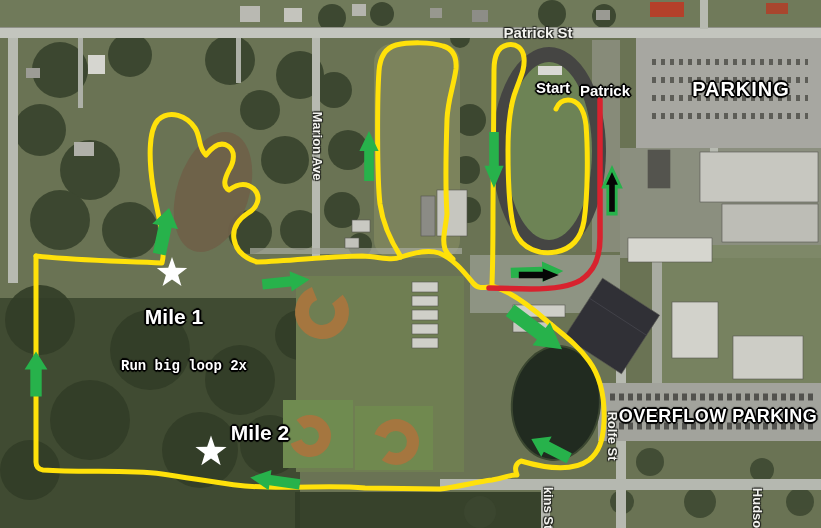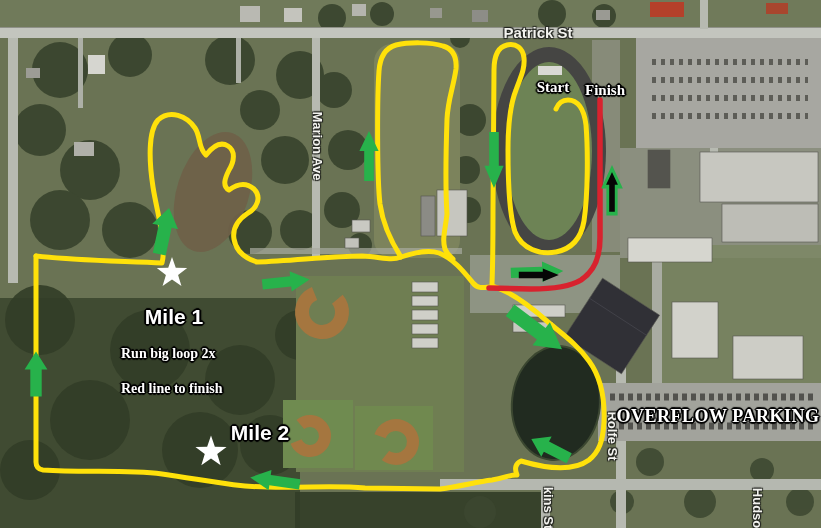--- a/index.html
+++ b/index.html
@@ -11,26 +11,26 @@
   .lbl {
     position:absolute; color:#fff; font-weight:bold; white-space:nowrap;
     transform:translate(-50%,-50%); line-height:1; z-index:5;
     text-shadow:-1px -1px 0 #000,1px -1px 0 #000,-1px 1px 0 #000,1px 1px 0 #000,
                 -2px 0 1px #000,2px 0 1px #000,0 -2px 1px #000,0 2px 1px #000;
   }
   .v { transform:translate(-50%,-50%) rotate(90deg); }
   .street { font-size:13px; color:#f3f3ef;
     text-shadow:-1px -1px 1px #22241f,1px -1px 1px #22241f,-1px 1px 1px #22241f,1px 1px 1px #22241f; }
   .street-big { font-size:15px; }
-  .serif { font-family:Liberation Serif, serif; }
+  .serif { font-family:Liberation Sans, sans-serif; }
   .startfin { font-size:15px; }
   .parking-big { font-size:20px; letter-spacing:1px; }
   .parking-mid { font-size:18px; letter-spacing:0.5px; }
   .mile { font-size:21px; }
-  .note { font-size:14px; transform:none; font-family:Liberation Serif, serif; }
+  .note { font-size:14px; transform:none; font-family:Liberation Mono, monospace;margin-top:12px; }
 </style>
 </head>
 <body>
 
 <div id="stage">
   <svg width="821" height="528" viewBox="0 0 821 528">
 
     <rect width="821" height="528" fill="#6a7354"></rect>
     <rect y="0" width="821" height="29" fill="#707a5a"></rect>
 
@@ -246,22 +246,22 @@
     </g>
   </svg>
 
   <div class="lbl street street-big" style="left:538px; top:32px;">Patrick St</div>
   <div class="lbl street v" style="left:317px; top:146px;">Marion Ave</div>
   <div class="lbl street v" style="left:612px; top:436px;">Rolfe St</div>
   <div class="lbl street v" style="left:548px; top:508px;">kins St</div>
   <div class="lbl street v" style="left:757px; top:512px;">Hudson</div>
 
   <div class="lbl serif startfin" style="left:553px; top:87px;">Start</div>
-  <div class="lbl serif startfin" style="left:605px; top:90px;">Finish</div>
-
+  <div class="lbl serif startfin" style="left:605px; top:90px;">Patrick</div>
+
+  <div class="lbl serif parking-big" style="left:741px; top:89px;">PARKING</div>
   <div class="lbl serif parking-mid" style="left:718px; top:416px;">OVERFLOW PARKING</div>
 
   <div class="lbl mile" style="left:174px; top:316px;">Mile 1</div>
   <div class="lbl mile" style="left:244px; top:432px;margin-left:16px;">Mile 2</div>
 
   <div class="lbl note" style="left:121px; top:347px;">Run big loop 2x</div>
-  <div class="lbl note" style="left:121px; top:382px;">Red line to finish</div>
 </div>
 
 </body></html>

